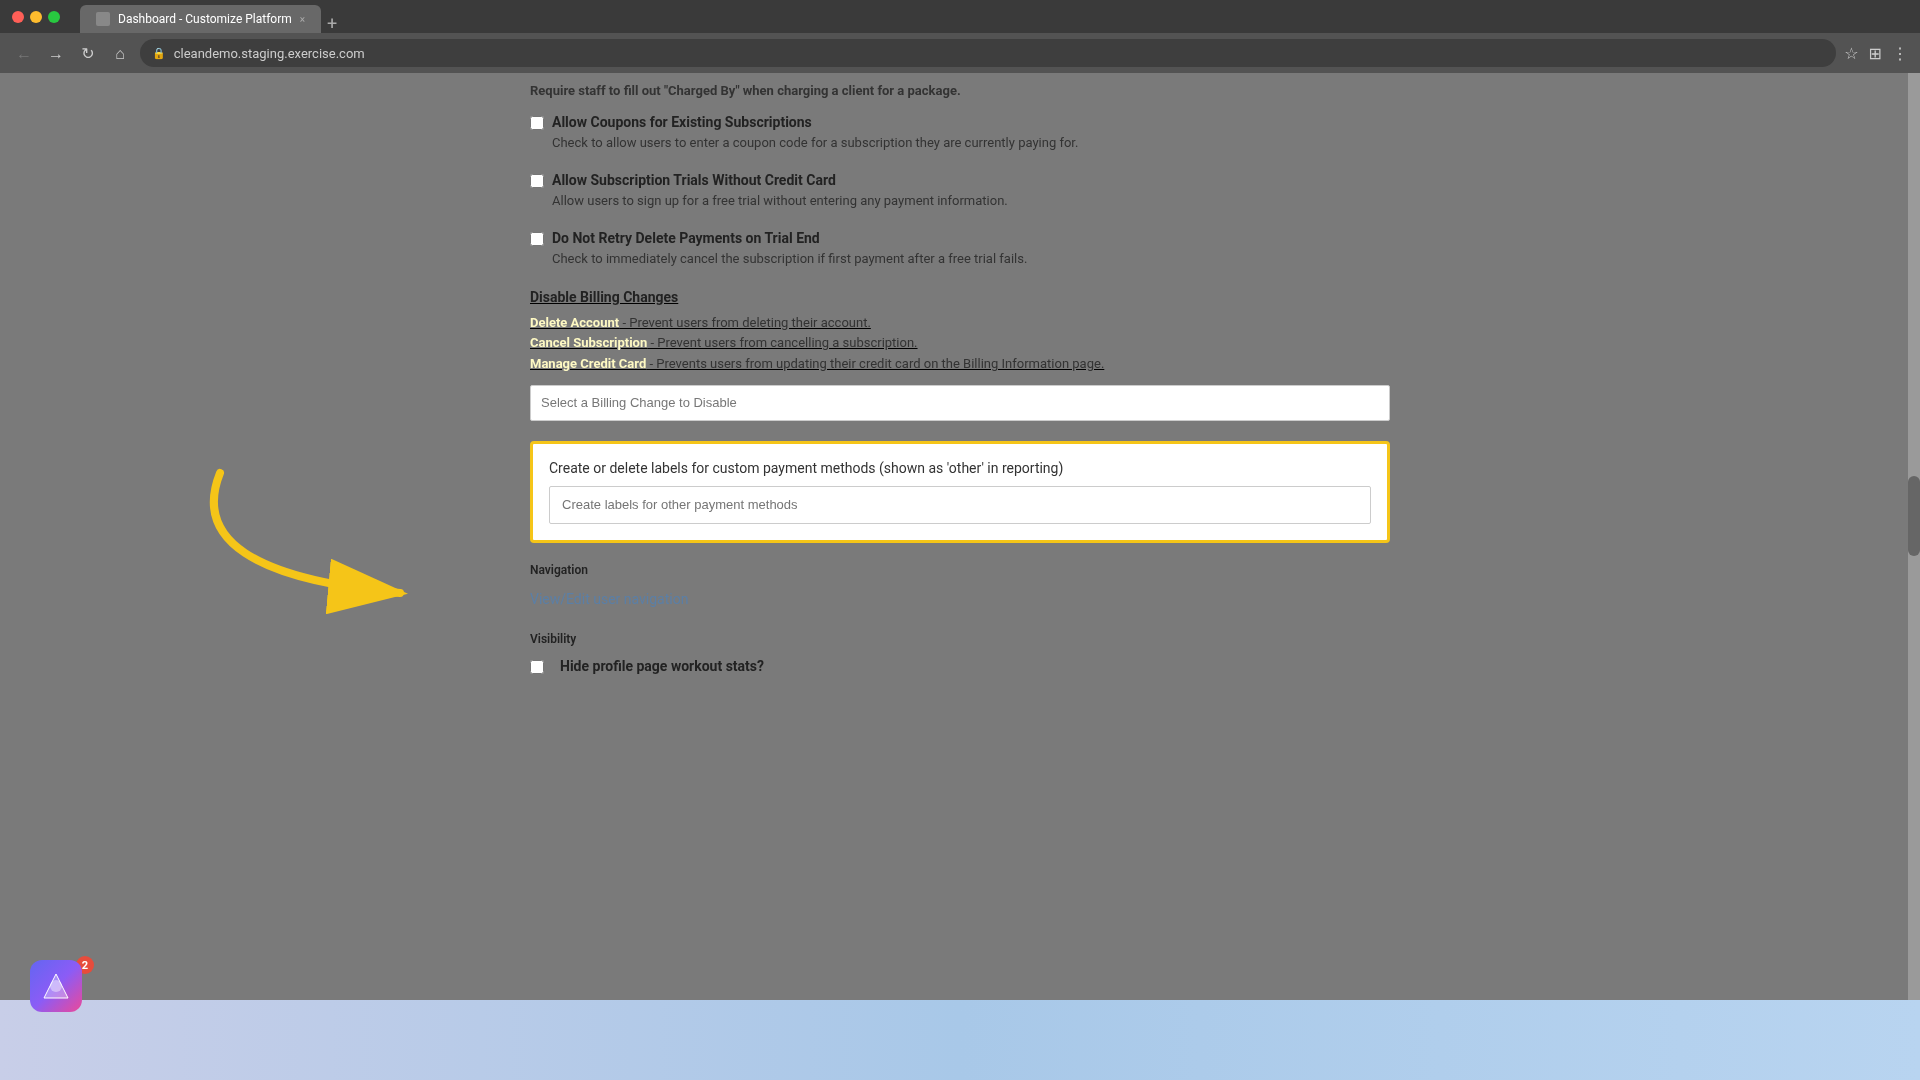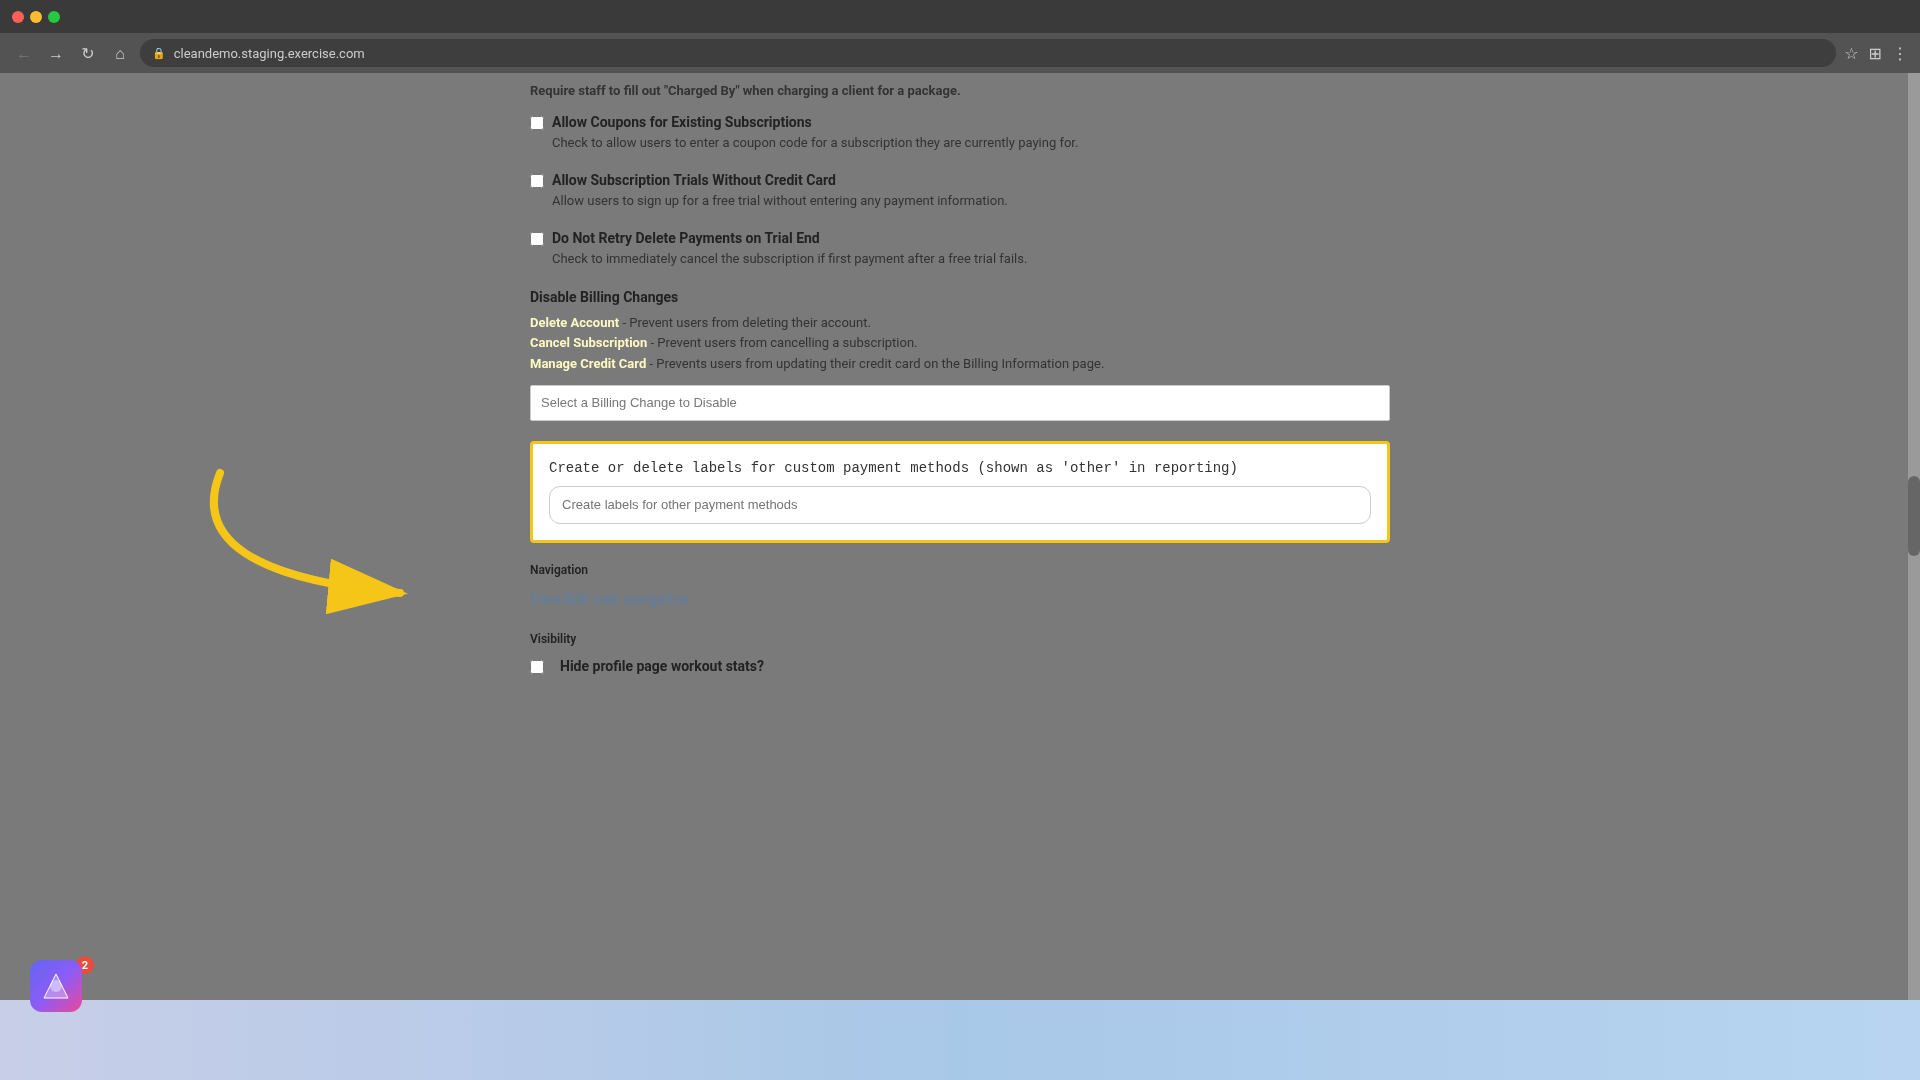--- a/index.html
+++ b/index.html
@@ -158,20 +158,21 @@
     .setting-description {
       font-size: 13px;
       color: #333;
       margin-top: 4px;
       margin-left: 22px;
       line-height: 1.4;
     }
 
     .disable-billing-section {
       margin-bottom: 20px;
+      text-decoration: underline;
     }
     .disable-billing-title {
       font-size: 14px;
       font-weight: 700;
       color: #222;
       margin-bottom: 8px;
     }
     .billing-info-line {
       font-size: 13px;
       color: #333;
@@ -200,32 +201,31 @@
       border: 3px solid #f5c518;
       background: #fff;
       padding: 16px;
       margin-bottom: 20px;
       border-radius: 4px;
     }
     .highlighted-label {
       font-size: 14px;
       color: #333;
       margin-bottom: 10px;
-      font-family: Liberation Mono, monospace;
     }
     .highlighted-input {
       width: 100%;
       height: 38px;
       border: 1px solid #ccc;
       background: #fff;
       font-size: 13px;
       padding: 0 12px;
       color: #555;
       outline: none;
-      border-radius: 11px;
+      border-radius: 2px;
     }
 
     
     .navigation-section {
       margin-bottom: 24px;
     }
     .section-title {
       font-size: 12px;
       font-weight: 600;
       color: #222;
@@ -336,20 +336,28 @@
     }
   </style>
 </head>
 <body>
 
 <div class="browser-titlebar">
   <div class="traffic-lights">
     <div class="traffic-light tl-red"></div>
     <div class="traffic-light tl-yellow"></div>
     <div class="traffic-light tl-green"></div>
+  </div>
+  <div class="tab-area">
+    <div class="tab active">
+      <div class="tab-favicon"></div>
+      <span>Dashboard - Customize Platform</span>
+      <span class="tab-close">×</span>
+    </div>
+    <span class="tab-new">+</span>
   </div>
 </div>
 
 <div class="browser-toolbar">
   <span class="nav-btn disabled">←</span>
   <span class="nav-btn">→</span>
   <span class="nav-btn">↻</span>
   <span class="nav-btn">⌂</span>
   <div class="address-bar">
     <span class="lock-icon">🔒</span>

